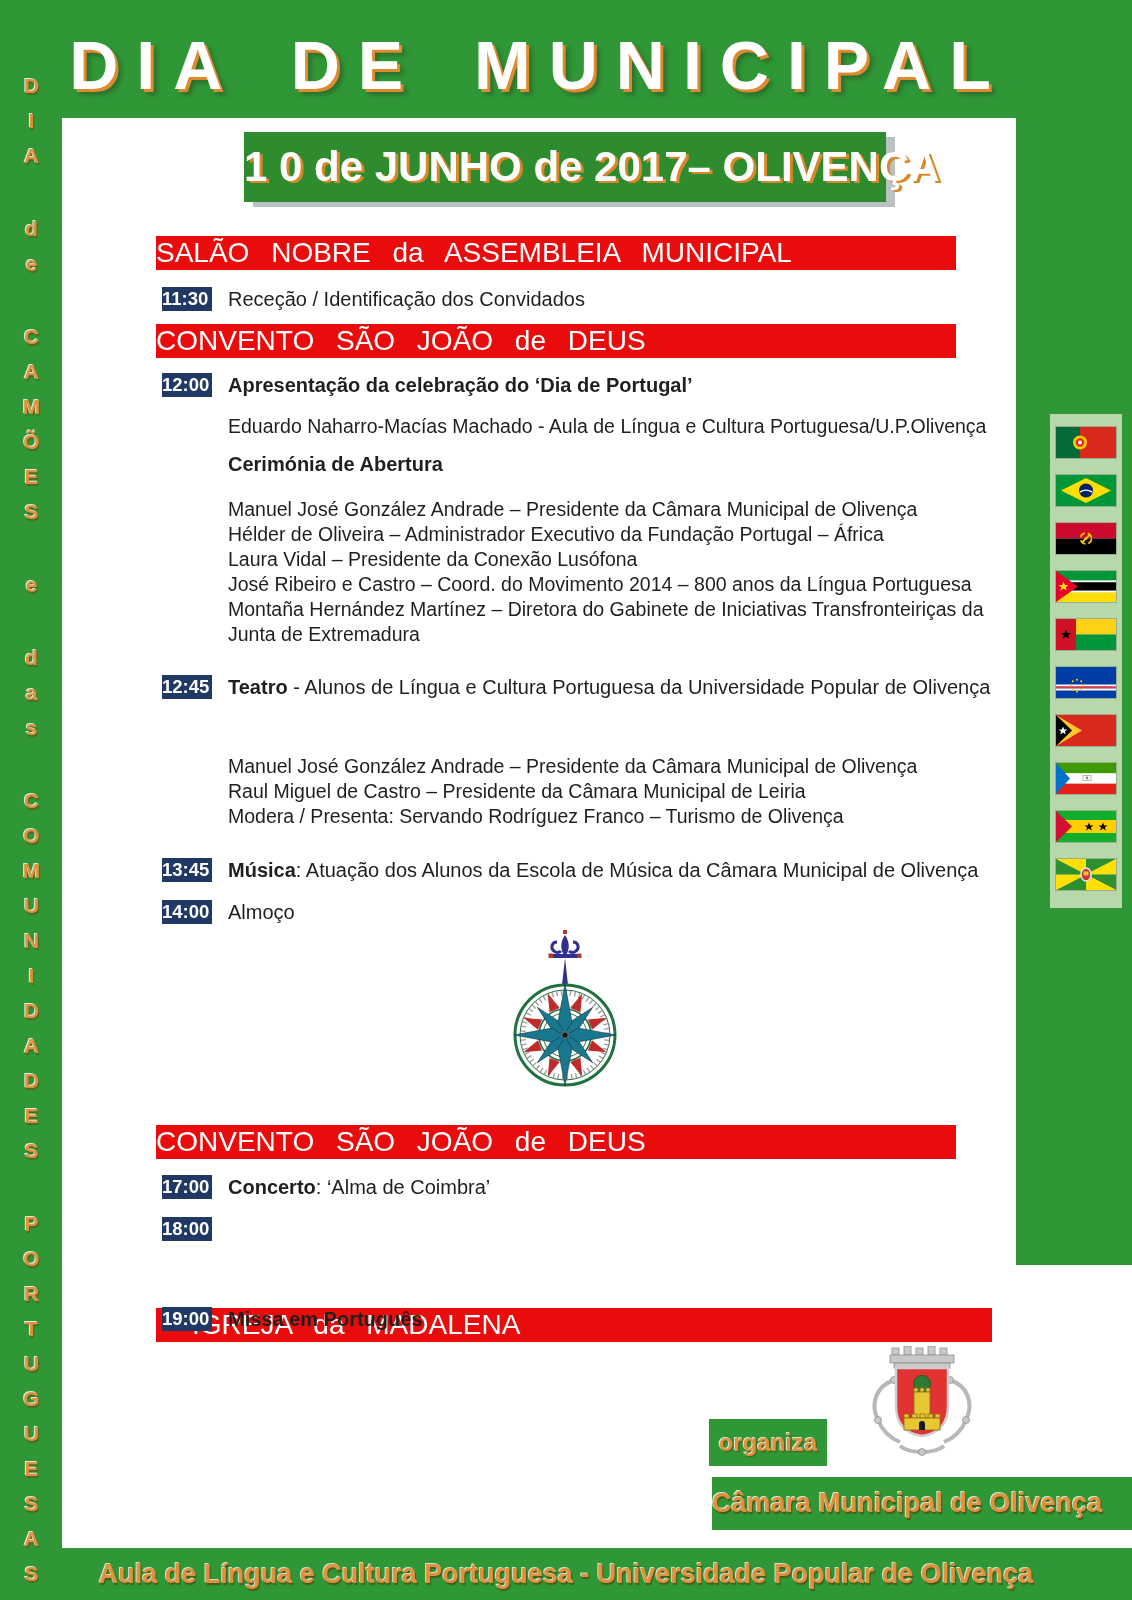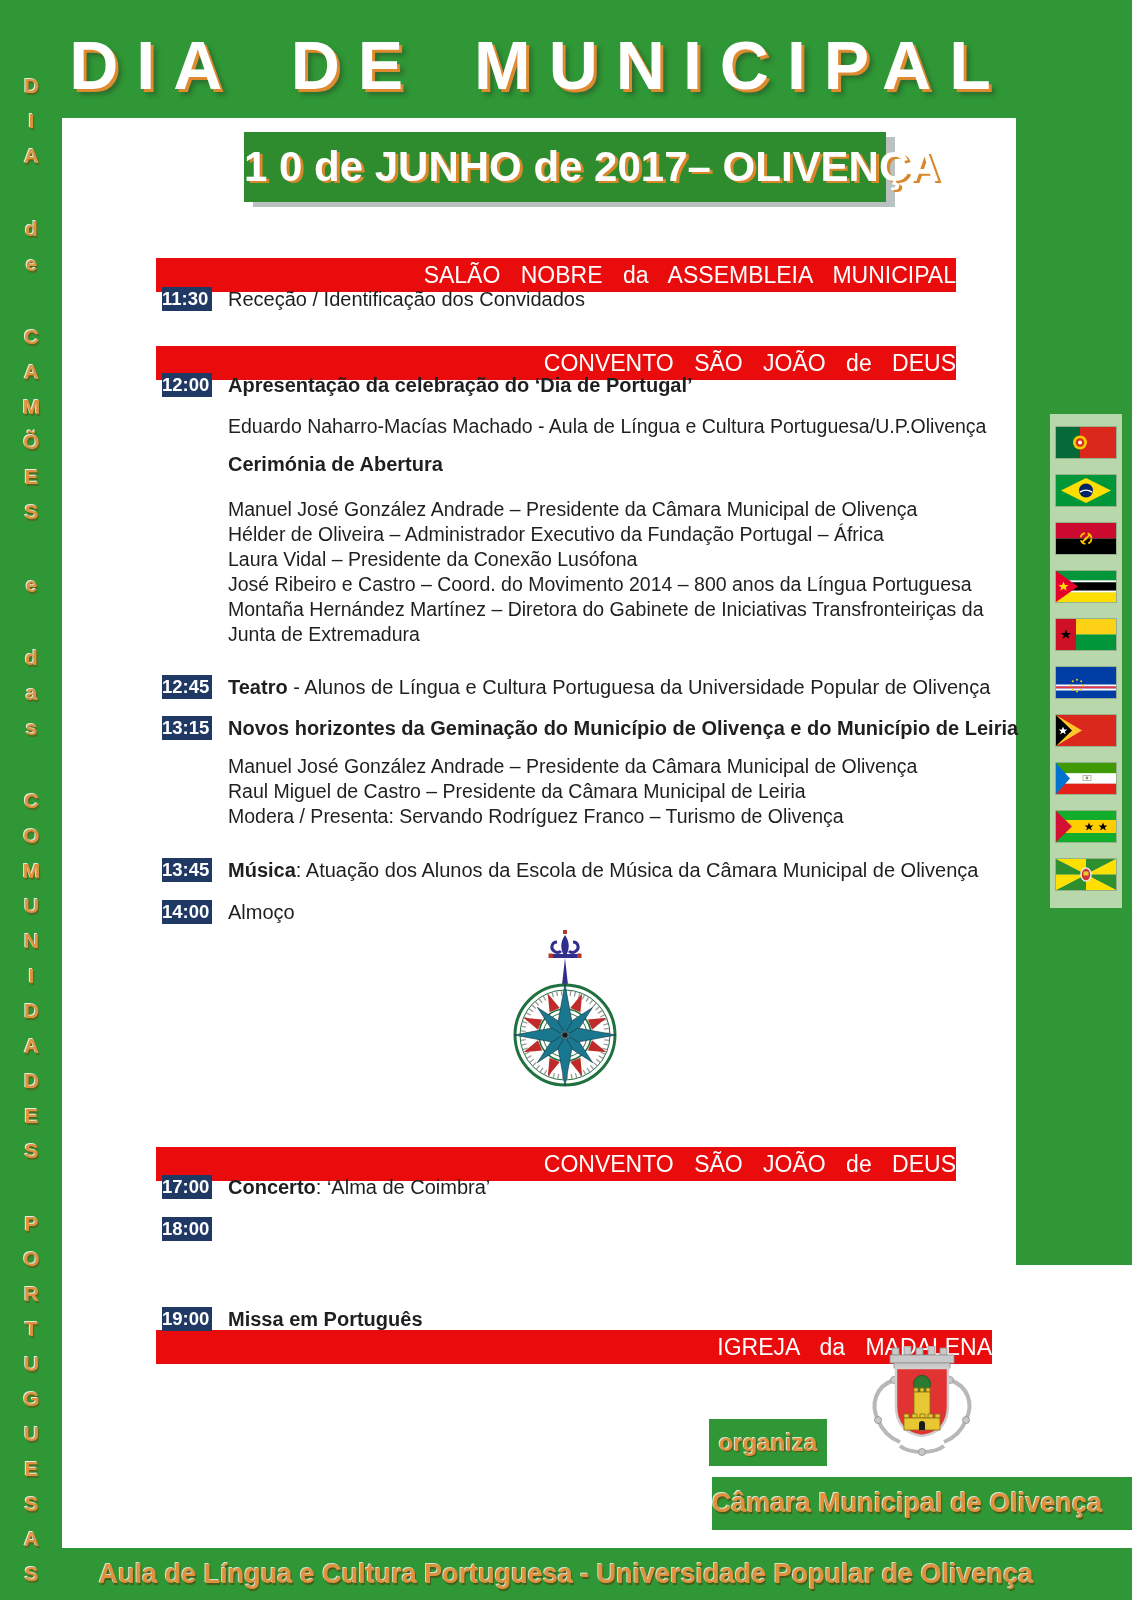--- a/index.html
+++ b/index.html
@@ -24,21 +24,21 @@
     text-shadow:3px 2px 0 #d8872a;box-shadow:9px 5px 0 rgba(130,142,142,.55);}
 
   
   .side-col{position:absolute;left:0;top:74px;width:62px;display:flex;flex-direction:column;align-items:center;}
   .side-word{writing-mode:vertical-rl;text-orientation:upright;letter-spacing:12px;
     font-size:21px;font-weight:bold;color:#e0913d;margin-bottom:38px;
     text-shadow:-1px -1px 0 rgba(255,255,255,.85),1px 2px 1px rgba(110,65,20,.55);}
 
   
   .venue{position:absolute;left:156px;width:800px;height:34px;background:#ea0c0c;color:#ffffff;
-    font-size:23px;text-align:right;line-height:34px;word-spacing:14px;white-space:nowrap;margin-top:22px;}
+    font-size:28px;text-align:left;line-height:34px;word-spacing:14px;white-space:nowrap;}
   .v1{top:236px;} .v2{top:324px;} .v3{top:1125px;} .v4{top:1308px;padding-left:36px;}
 
   
   .row{position:absolute;left:162px;display:flex;align-items:flex-start;}
   .time{flex:0 0 50px;height:24px;background:#1f3864;color:#fff;font-size:18.5px;font-weight:bold;
     text-align:left;line-height:24px;}
   .rtext{margin-left:16px;font-size:20px;color:#1f1f1f;padding-top:1px;white-space:nowrap;}
   .rtext b{font-weight:bold;}
   .r1{top:287px;} .r2{top:373px;} .r3{top:675px;} .r4{top:716px;} .r5{top:858px;}
   .r6{top:900px;} .r7{top:1175px;} .r8{top:1217px;} .r9{top:1307px;}
@@ -103,24 +103,20 @@
     <span class="time">11:30</span>
     <span class="rtext">Receção / Identificação dos Convidados</span>
   </div>
   <div class="row r2">
     <span class="time">12:00</span>
     <span class="rtext"><b>Apresentação da celebração do ‘Dia de Portugal’</b><span></span></span>
   </div>
   <div class="row r3">
     <span class="time">12:45</span>
     <span class="rtext"><b>Teatro</b><span> - Alunos de Língua e Cultura Portuguesa da Universidade Popular de Olivença</span></span>
-  </div>
-  <div class="row r4">
-    <span class="time">13:15</span>
-    <span class="rtext"><b>Novos horizontes da Geminação do Município de Olivença e do Município de Leiria</b><span></span></span>
   </div>
   <div class="row r5">
     <span class="time">13:45</span>
     <span class="rtext"><b>Música</b><span>: Atuação dos Alunos da Escola de Música da Câmara Municipal de Olivença</span></span>
   </div>
   <div class="row r6">
     <span class="time">14:00</span>
     <span class="rtext">Almoço</span>
   </div>
   <div class="row r7">

